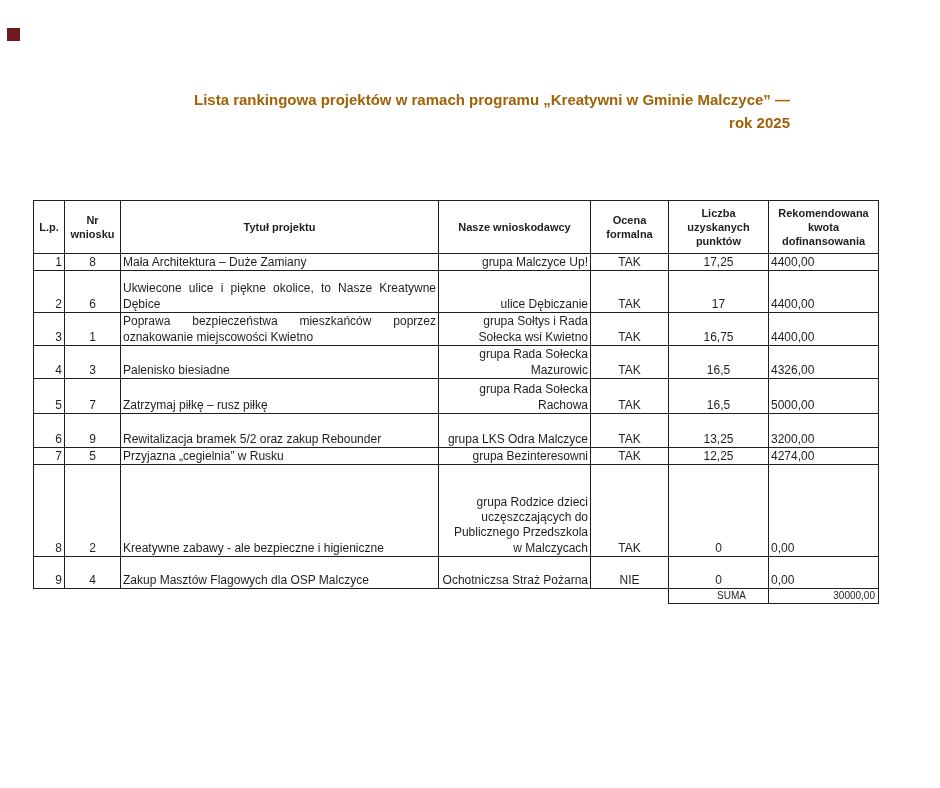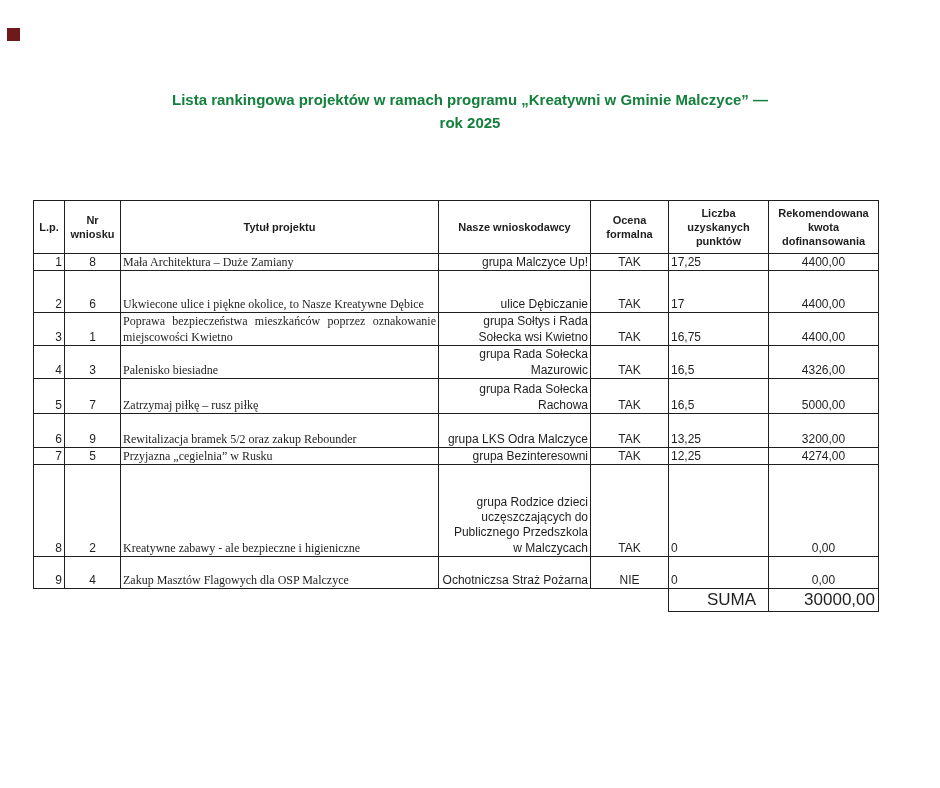--- a/index.html
+++ b/index.html
@@ -4,53 +4,53 @@
 <style>
   html,body{margin:0;padding:0;}
   body{
     width:940px;height:788px;position:relative;background:#ffffff;overflow:hidden;
     font-family:"Liberation Sans","DejaVu Sans",sans-serif;color:#1f1f1f;
     -webkit-font-smoothing:antialiased;
   }
   .corner-mark{position:absolute;left:7px;top:28px;width:13px;height:13px;}
   .doc-title{
     position:absolute;left:150px;top:88px;width:640px;
-    text-align:center;font-weight:bold;font-size:15px;line-height:1.55;
-    white-space:pre-line;color:#15803d;
+    text-align:right;font-weight:bold;font-size:15px;line-height:1.55;
+    white-space:pre-line;color:#a16207;
   }
   table.rank{
     position:absolute;left:33px;top:200px;width:845px;
     border-collapse:collapse;table-layout:fixed;
   }
   table.rank td,table.rank th{
     border:1.5px solid #1f1f1f;
     padding:0 2px;overflow:hidden;
     vertical-align:bottom;
     font-size:12px;line-height:1.28;
     font-weight:normal;
   }
   table.rank thead th{
     vertical-align:middle;text-align:center;font-weight:bold;
     font-size:11px;line-height:1.3;white-space:pre-line;
   }
   
   .c-lp{text-align:right;padding-right:3px;}
   .c-nr{text-align:center;}
-  .c-tytul{text-align:left;padding-left:4px;padding-right:3px;font-size:12.5px;font-family:Liberation Serif, serif;}
+  .c-tytul{text-align:left;padding-left:4px;padding-right:3px;font-size:12.5px;}
   .c-nazwa{text-align:right;padding-left:4px;font-size:11.5px;white-space:pre-line;line-height:1.35;}
   .c-ocena{text-align:center;margin-top:28px;}
-  .c-punkty{}
-  .c-kwota{text-align:center;padding-right:3px;}
+  .c-punkty{text-align:center;}
+  .c-kwota{text-align:left;padding-right:3px;}
   
   .t-top{vertical-align:top;padding-top:2px;}
   .t-justify{text-align:justify;text-justify:inter-word;}
   .t-small{font-size:11.5px;}
   .n-bold{font-weight:bold;line-height:1.6;padding-bottom:2px;}
   
-  tr.suma-row td{border:none;font-size:17px;padding-left:28px;}
+  tr.suma-row td{border:none;font-size:10px;padding-left:28px;}
   tr.suma-row td.s-label{border:1.5px solid #1f1f1f;text-align:center;}
   tr.suma-row td.s-value{border:1.5px solid #1f1f1f;text-align:right;padding-right:3px;margin-top:8px;}
 </style>
 </head>
 <body>
 
 <div class="corner-mark" style="background: rgb(110, 26, 28);"></div>
 
 <div class="doc-title">Lista rankingowa projektów  w ramach programu  „Kreatywni w Gminie Malczyce” —
 rok 2025</div>

